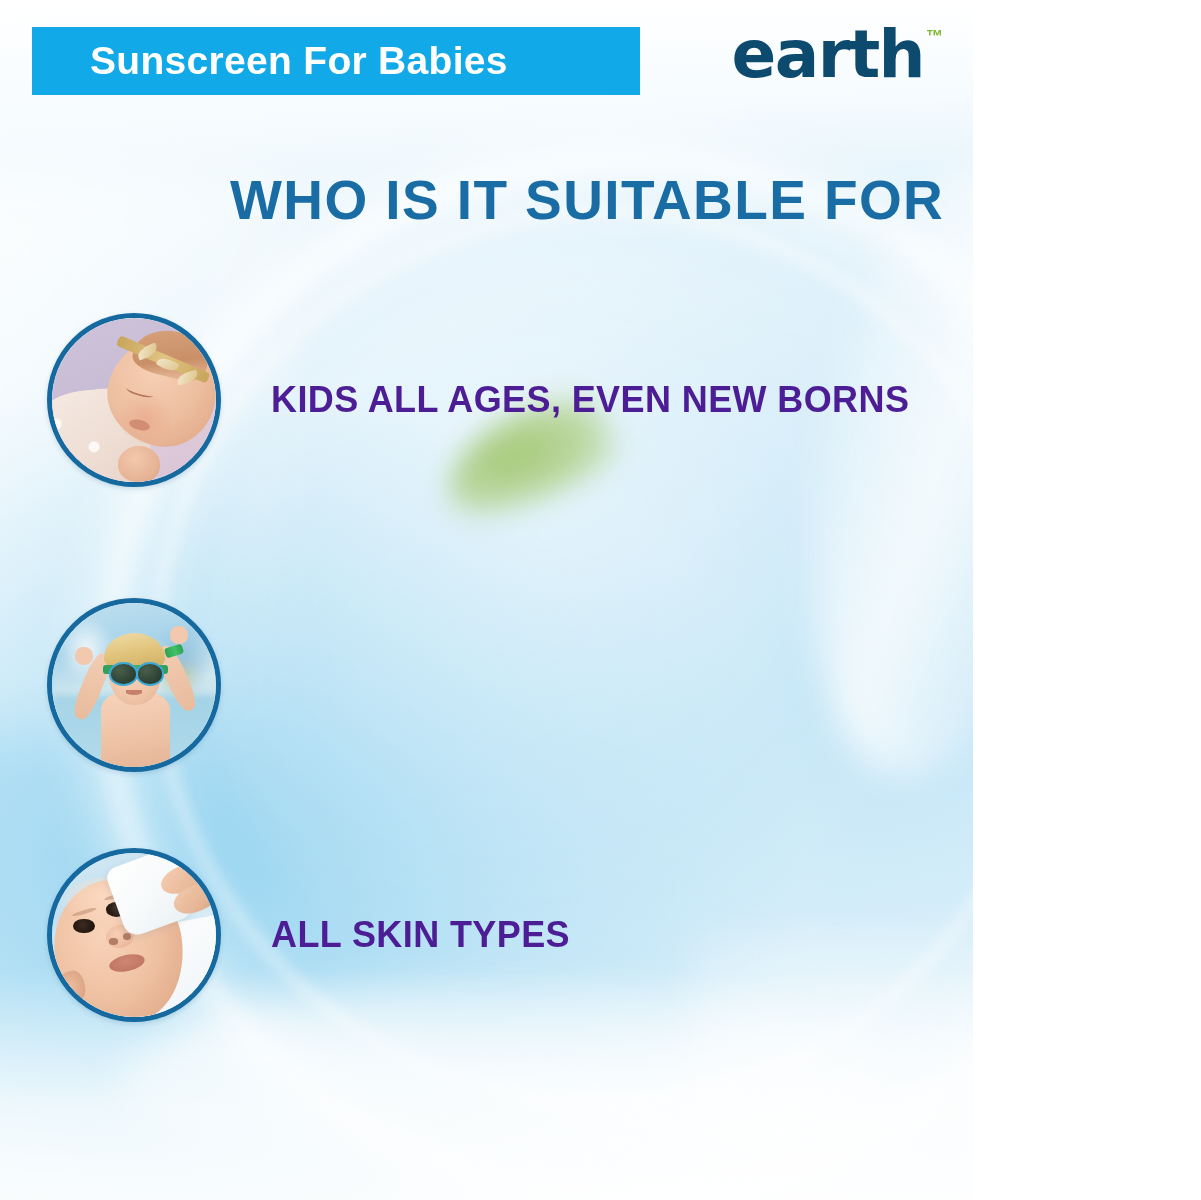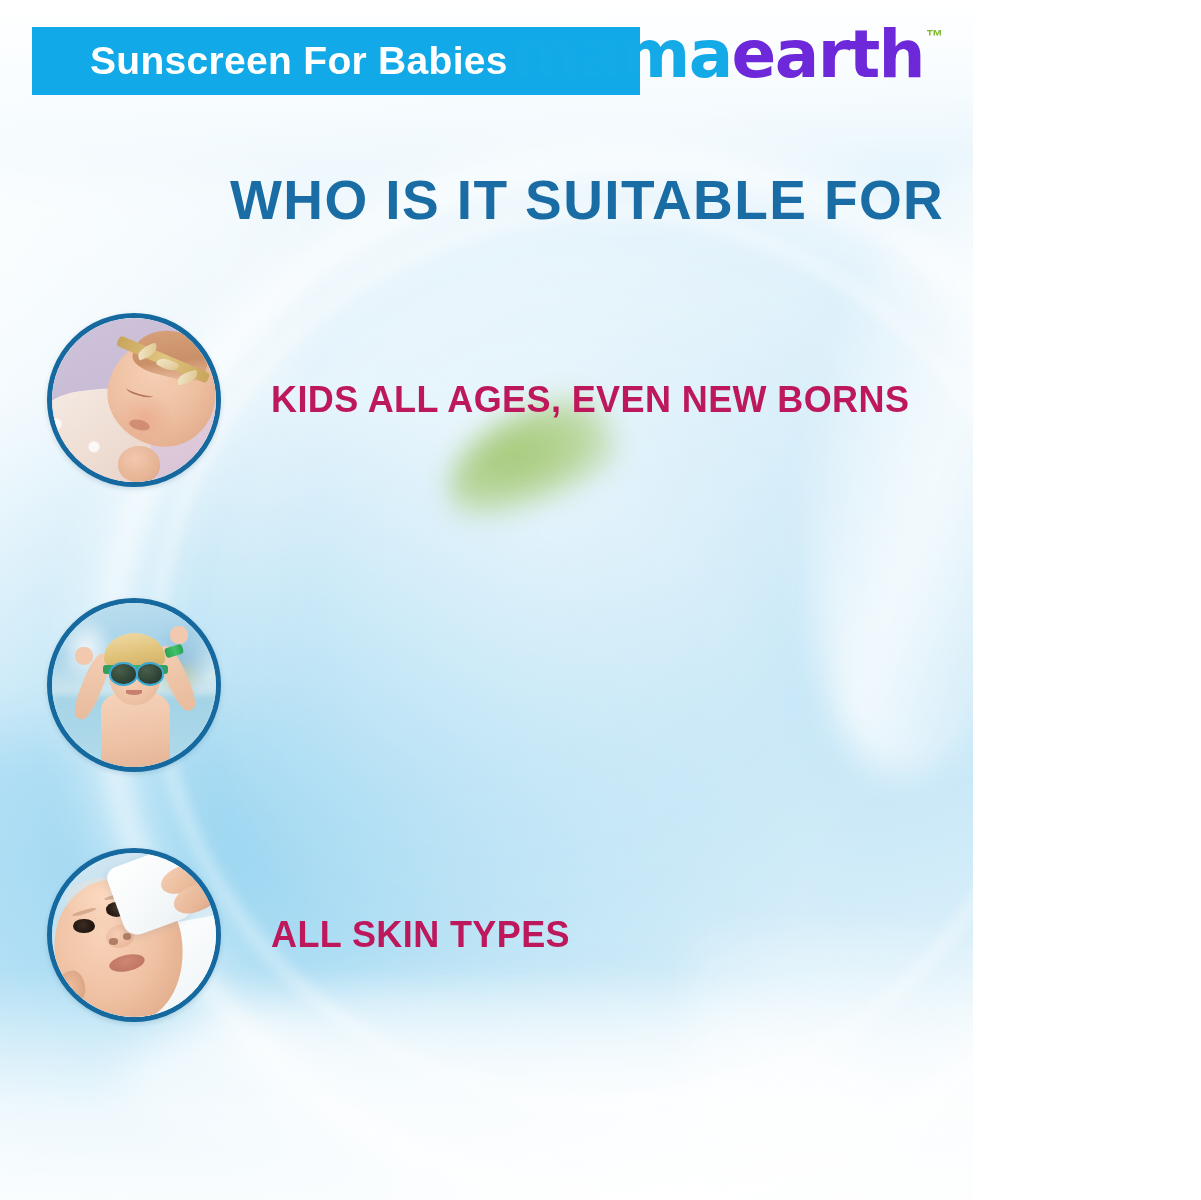--- a/index.html
+++ b/index.html
@@ -160,21 +160,21 @@
     align-items: flex-start;
   }
   .logo-word {
     font-size: 66px;
     font-weight: 700;
     letter-spacing: -1.6px;
     line-height: 1;
     font-family: "DejaVu Sans", sans-serif;
   }
   .logo-mama { color: #14aae8; }
-  .logo-earth { color: #6d28d9; }
+  .logo-earth { color: #0c4a6e; }
   .logo-tm {
     color: #7cb92b;
     font-size: 17px;
     font-weight: 700;
     line-height: 1;
     margin-top: 6px;
     margin-left: 2px;
     font-family: "Liberation Sans", sans-serif;
   }
 
@@ -220,21 +220,21 @@
     box-shadow: 0 2px 5px rgba(30,90,130,0.18);
   }
   .photo {
     position: absolute;
     inset: 0;
     overflow: hidden;
     border-radius: 50%;
   }
 
   .row-label {
-    color: #be185d;
+    color: #4c1d95;
     font-size: 36px;
     font-weight: 700;
     letter-spacing: 0.4px;
     white-space: nowrap;
     font-family: "Liberation Sans", sans-serif;
   }
   .label-1 { margin-left: 50px; }
   .label-2 { margin-left: 62px; }
   .label-3 { margin-left: 50px; }
 
@@ -476,21 +476,20 @@
   <div class="leaf leaf-3"></div>
 
   <div class="tint-top"></div>
   <div class="tint-bottom"></div>
 
   <div class="title-bar">
     <span class="title-bar-text">Sunscreen For Babies</span>
   </div>
 
   <div class="logo">
-    <span class="logo-word logo-mama">mama</span>
     <span class="logo-word logo-earth">earth</span>
     <span class="logo-tm">™</span>
   </div>
 
   <div class="main-heading">
     <span class="main-heading-inner">WHO IS IT SUITABLE FOR</span>
   </div>
 
   <div class="row row-1">
     <div class="circle">

